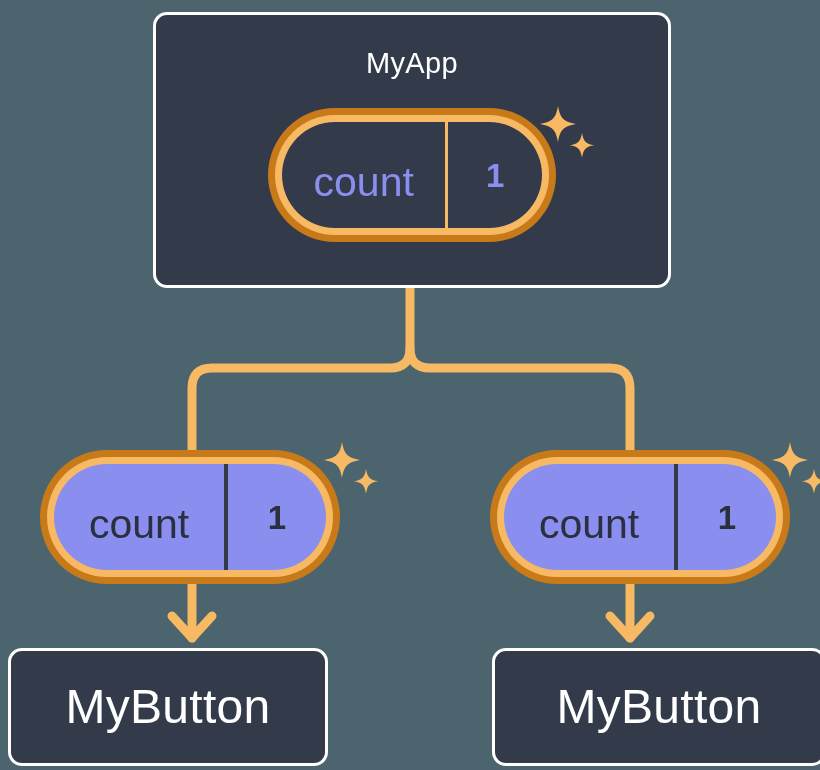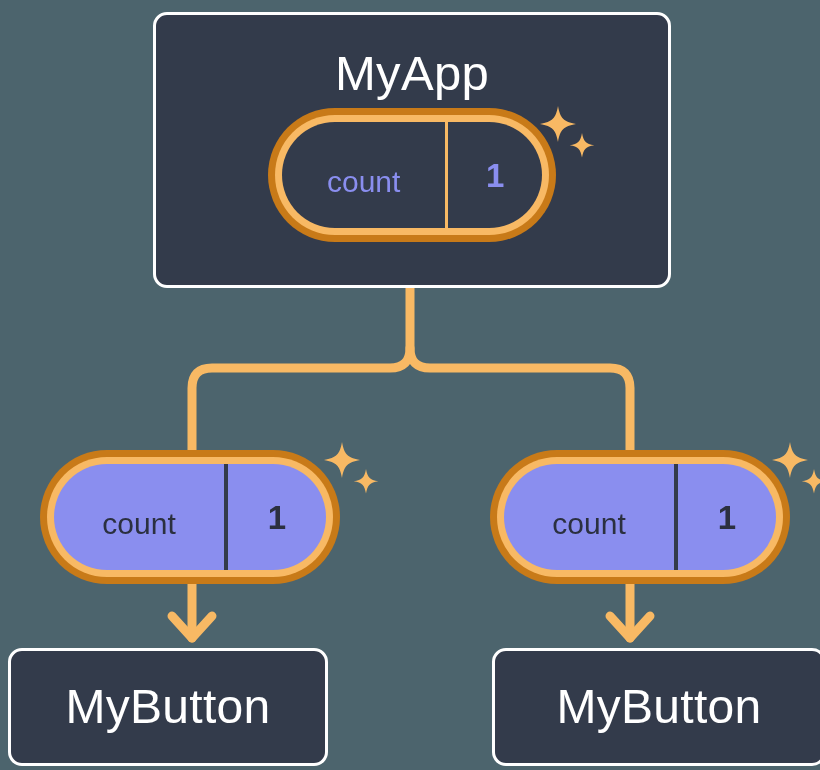--- a/index.html
+++ b/index.html
@@ -32,21 +32,21 @@
     position: absolute;
     background: #333b4b;
     border: 3px solid #ffffff;
     border-radius: 14px;
     box-sizing: border-box;
     display: flex;
     justify-content: center;
   }
   .node-box .node-title {
     color: #ffffff;
-    font-size: 49px;
+    font-size: 29px;
     font-weight: 400;
     letter-spacing: 0.3px;
     line-height: 1;
     white-space: nowrap;
   }
 
   #box-myapp {
     left: 153px;
     top: 12px;
     width: 518px;
@@ -97,21 +97,21 @@
     align-items: stretch;
     overflow: hidden;
   }
   .pill-cell {
     display: flex;
     align-items: center;
     justify-content: center;
     line-height: 1;
     white-space: nowrap;
   }
-  .pill-key { flex: 1 1 auto; font-size: 30px; margin-top: 14px; }
+  .pill-key { flex: 1 1 auto; font-size: 41px; margin-top: 14px; }
   .pill-val { flex: 0 0 auto; width: 36%; font-size: 33px; font-weight: 700; }
 
   
   .pill.theme-dark .pill-inner { background: #333b4b; }
   .pill.theme-dark .pill-cell { color: #8a8eef; }
   .pill.theme-dark .pill-val { border-left: 3px solid #f8b964; }
 
   
   .pill.theme-purple .pill-inner { background: #8a8eef; }
   .pill.theme-purple .pill-cell { color: #2b3040; }

